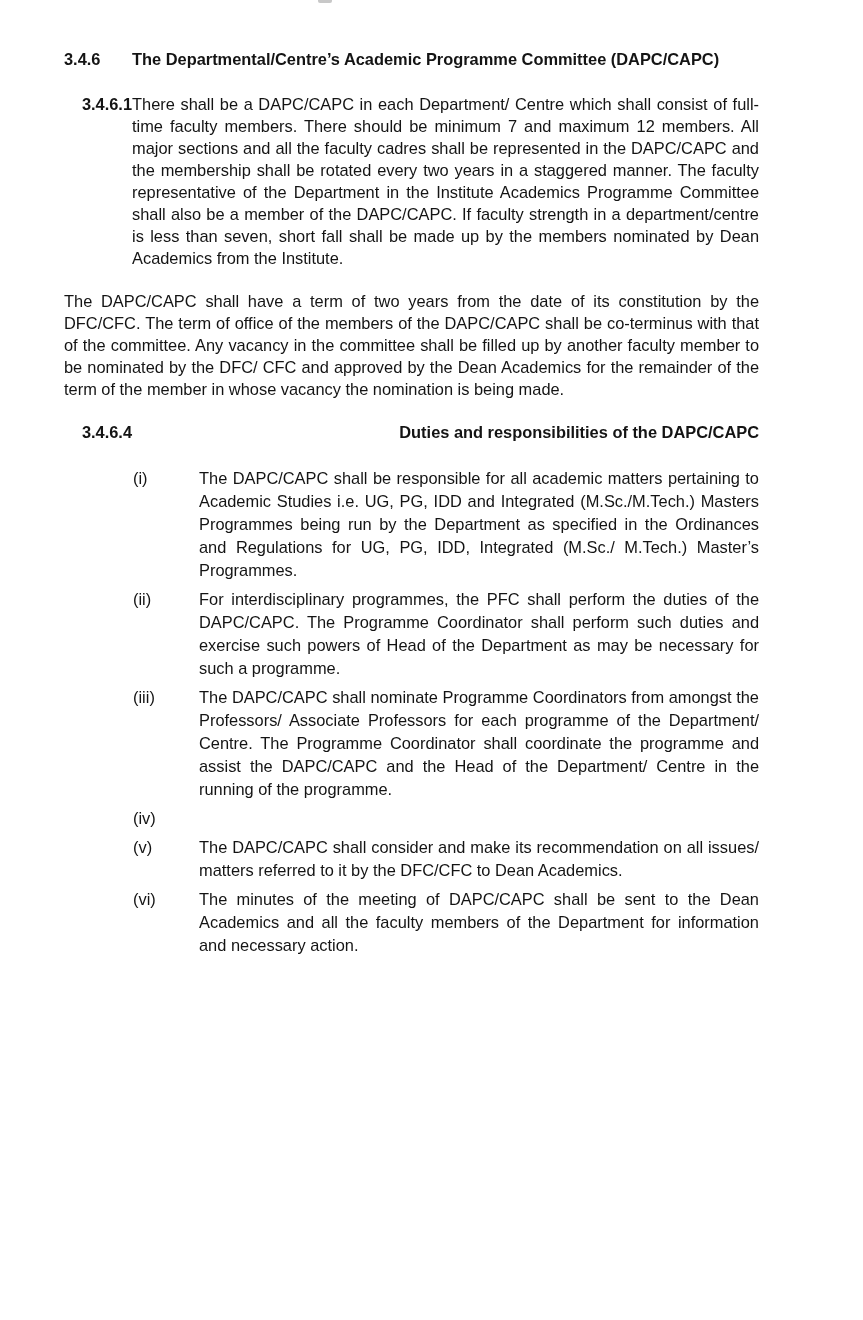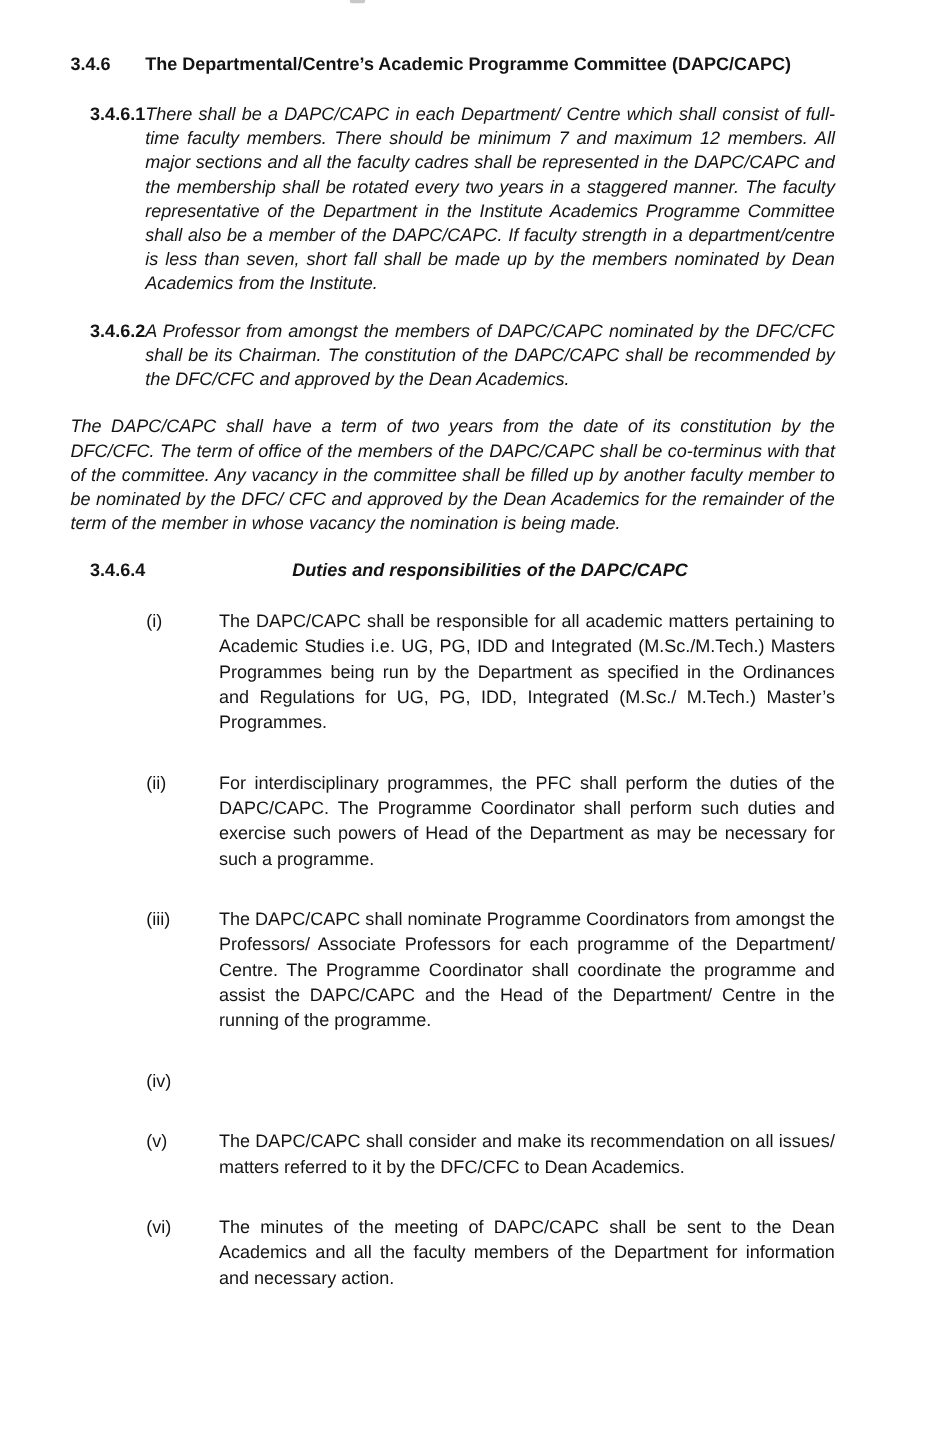--- a/index.html
+++ b/index.html
@@ -56,33 +56,32 @@
   .para:first-of-type { margin-top: 14px; }
   .para .pnum {
     flex: 0 0 68px;
     font-weight: bold;
     text-align: right;
   }
   .para .ptext {
     flex: 1;
     text-align: justify;
     text-justify: inter-word;
-    font-style: italic;
   }
   .para.bold-title .ptext {
     font-weight: bold;
-    text-align: center;
+    text-align: right;
   }
   
   .duties {
     margin-left: 69px;
   }
   .duty {
     display: flex;
-    margin-top: 32px;
+    margin-top: 6px;
     line-height: 23px;
   }
   .duty.first { margin-top: 24px; }
   .duty .marker {
     flex: 0 0 66px;
   }
   .duty .dtext {
     flex: 1;
     text-align: justify;
     text-justify: inter-word;
@@ -99,24 +98,20 @@
     <div class="section-heading">
       <span class="num">3.4.6</span>
       <span class="htext">The Departmental/Centre’s Academic Programme Committee (DAPC/CAPC)</span>
     </div>
 
     <div class="para">
       <span class="pnum">3.4.6.1</span>
       <span class="ptext">There shall be a DAPC/CAPC in each Department/ Centre which shall consist of full-time faculty members. There should be minimum 7 and maximum 12 members. All major sections and all the faculty cadres shall be represented in the DAPC/CAPC and the membership shall be rotated every two years in a staggered manner.  The faculty representative of the Department in the Institute Academics Programme Committee shall also be a member of the DAPC/CAPC. If faculty strength in a department/centre is less than seven, short fall shall be made up by the members nominated by Dean Academics from the Institute.</span>
     </div>
 
-    <div class="para">
-      <span class="pnum">3.4.6.2</span>
-      <span class="ptext">A Professor from amongst the members of DAPC/CAPC nominated by the DFC/CFC shall be its Chairman. The constitution of the DAPC/CAPC shall be recommended by the DFC/CFC and approved by the Dean Academics.</span>
-    </div>
 
     <div class="para">
       <span class="ptext">The DAPC/CAPC shall have a term of two years from the date of its constitution by the DFC/CFC. The term of office of the members of the DAPC/CAPC shall be co-terminus with that of the committee. Any vacancy in the committee shall be filled up by another faculty member to be nominated by the DFC/ CFC and approved by the Dean Academics for the remainder of the term of the member in whose vacancy the nomination is being made.</span>
     </div>
 
     <div class="para bold-title">
       <span class="pnum">3.4.6.4</span>
       <span class="ptext">Duties and responsibilities of the DAPC/CAPC</span>
     </div>
 

